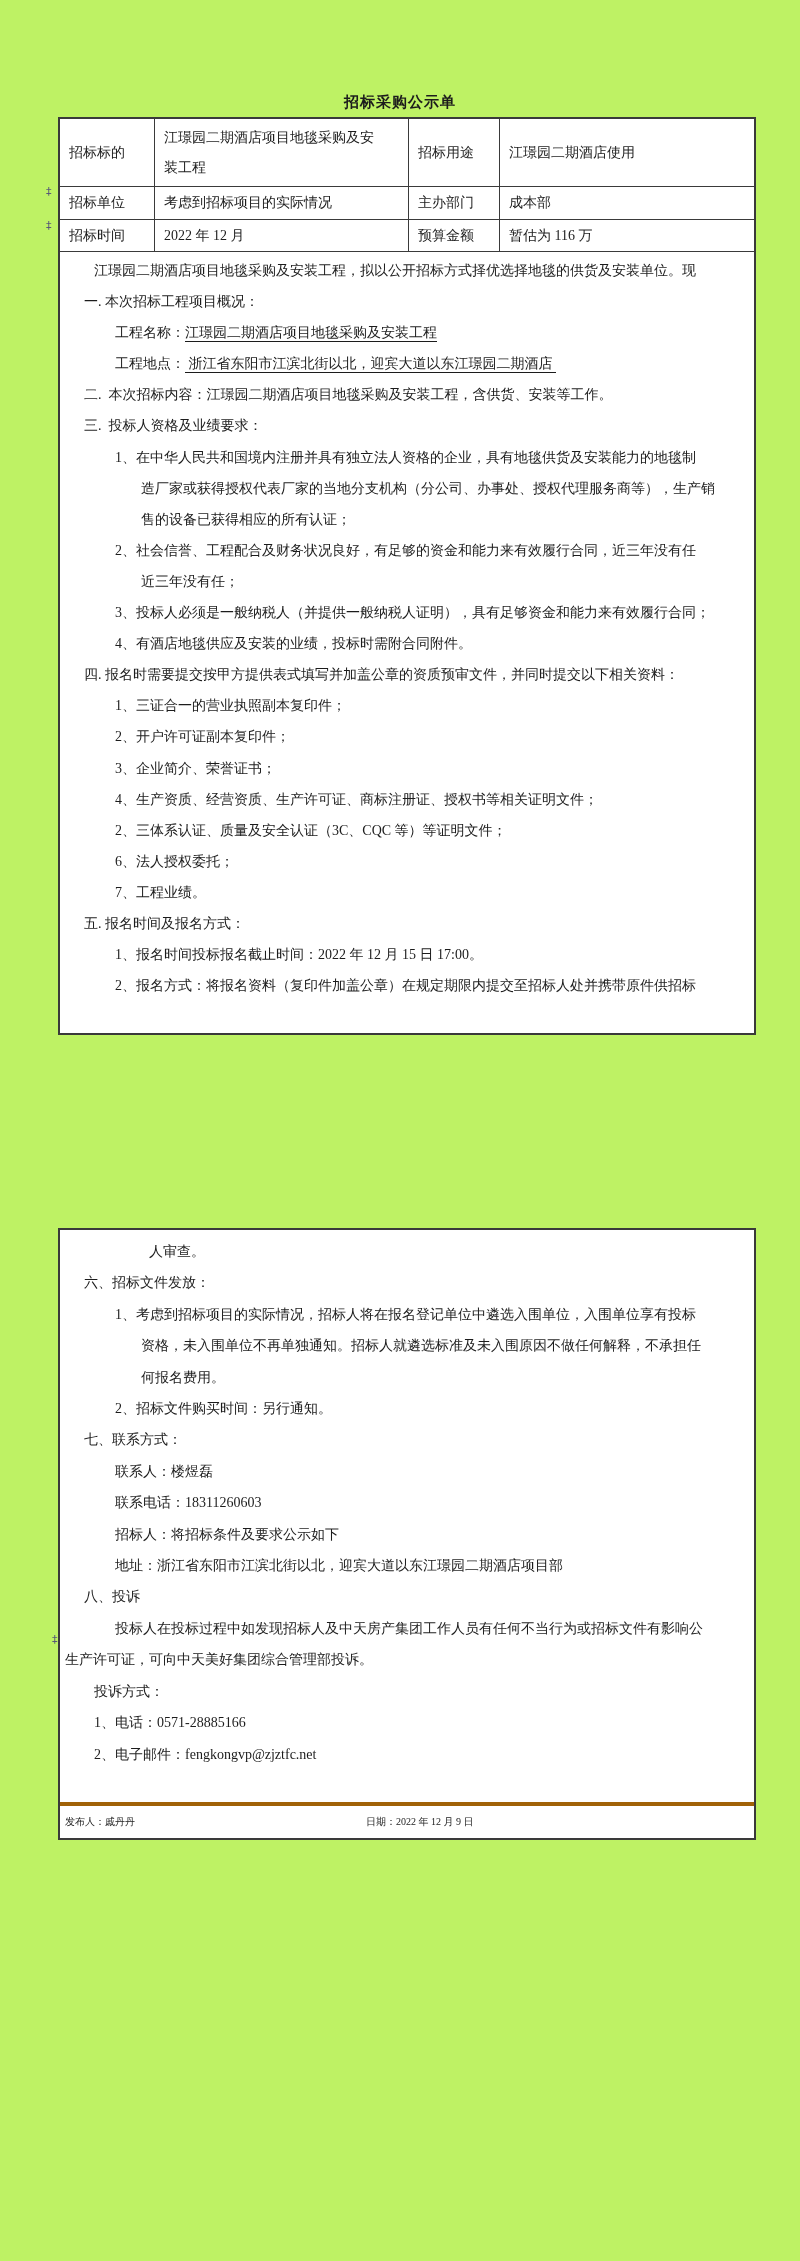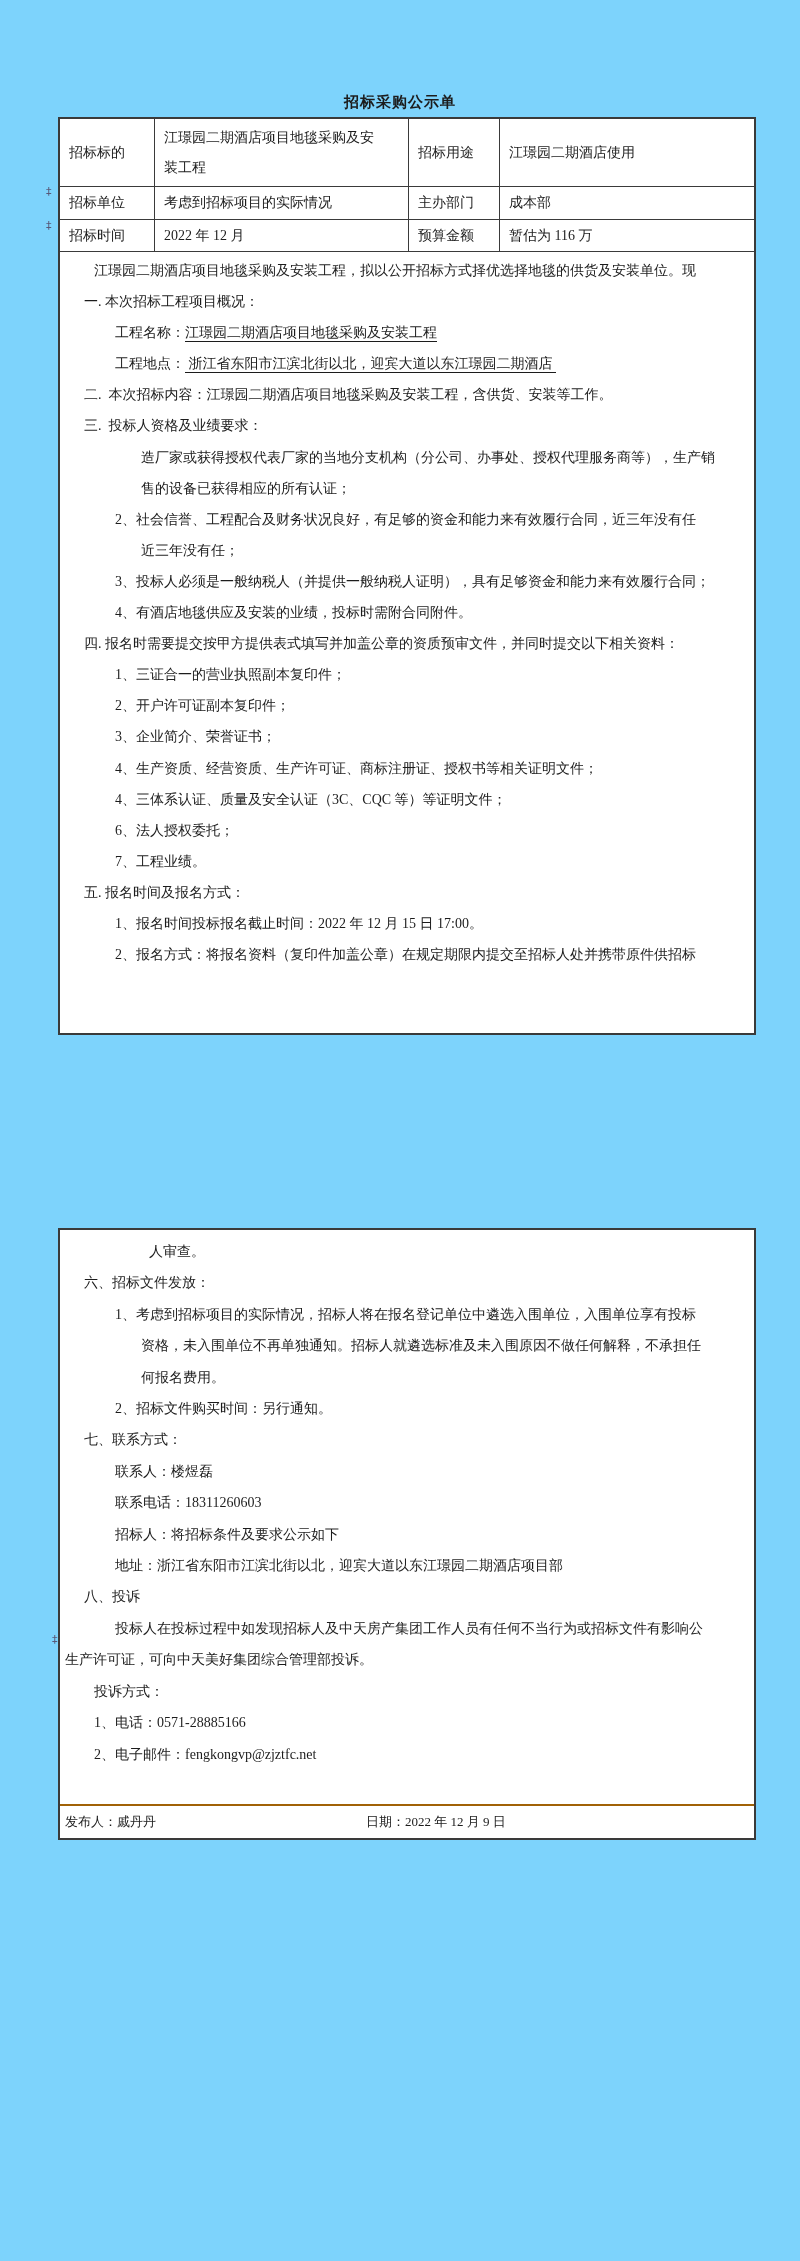--- a/index.html
+++ b/index.html
@@ -1,19 +1,19 @@
 <!DOCTYPE html>
 <html><head>
 <meta charset="utf-8">
 <style>
   html,body{margin:0;padding:0;background:#ffffff;}
   .page{
     position:relative;
     width:800px;height:2261px;
-    background:#7dd3fc;
+    background:#bef264;
     font-family:"Liberation Serif","DejaVu Serif",serif;
     color:#1c1c1c;
     overflow:hidden;
   }
   .doc-title{
     position:absolute;top:93px;left:0;width:800px;
     text-align:center;font-size:15px;font-weight:bold;
     letter-spacing:1px;
   }
   .box{
@@ -47,22 +47,22 @@
   .tl{white-space:pre;}
   .ind-0{padding-left:2px;}
   .ind-p{padding-left:31px;}
   .ind-1{padding-left:21px;}
   .ind-2{padding-left:52px;}
   .ind-w{padding-left:78px;}
   .ind-c{padding-left:86px;}
   .ul{text-decoration:underline;text-underline-offset:4px;}
   .footer-row{
     position:absolute;left:0;right:0;bottom:0;height:32px;
-    border-top:2px solid #a16207;
-    font-size:13px;
+    border-top:4px solid #a16207;
+    font-size:10px;
   }
   .footer-row span{position:absolute;top:0;line-height:31px;white-space:pre;}
   .pub{left:5px;}
   .pdate{left:306px;}
   .edit-mark{
     position:absolute;font-size:11px;color:#585878;
     font-family:"DejaVu Sans",sans-serif;line-height:11px;
   }
   .m1{left:46px;top:186px;}
   .m2{left:46px;top:220px;}
@@ -92,32 +92,33 @@
       <div class="cell cr">预算金额</div>
       <div class="cell">暂估为 116 万</div>
     </div>
     <div class="bodytext body1">
         <div class="tl ind-p">江璟园二期酒店项目地毯采购及安装工程，拟以公开招标方式择优选择地毯的供货及安装单位。现</div>
         <div class="tl ind-1">一. 本次招标工程项目概况：</div>
         <div class="tl ind-2"><span>工程名称：</span><span class="ul">江璟园二期酒店项目地毯采购及安装工程</span></div>
         <div class="tl ind-2"><span>工程地点：</span><span class="ul"> 浙江省东阳市江滨北街以北，迎宾大道以东江璟园二期酒店 </span></div>
         <div class="tl ind-1">二.  本次招标内容：江璟园二期酒店项目地毯采购及安装工程，含供货、安装等工作。</div>
         <div class="tl ind-1">三.  投标人资格及业绩要求：</div>
+        <div class="tl ind-2">1、在中华人民共和国境内注册并具有独立法人资格的企业，具有地毯供货及安装能力的地毯制</div>
         <div class="tl ind-w">造厂家或获得授权代表厂家的当地分支机构（分公司、办事处、授权代理服务商等），生产销</div>
         <div class="tl ind-w">售的设备已获得相应的所有认证；</div>
         <div class="tl ind-2">2、社会信誉、工程配合及财务状况良好，有足够的资金和能力来有效履行合同，近三年没有任</div>
         <div class="tl ind-w">近三年没有任；</div>
         <div class="tl ind-2">3、投标人必须是一般纳税人（并提供一般纳税人证明），具有足够资金和能力来有效履行合同；</div>
         <div class="tl ind-2">4、有酒店地毯供应及安装的业绩，投标时需附合同附件。</div>
         <div class="tl ind-1">四. 报名时需要提交按甲方提供表式填写并加盖公章的资质预审文件，并同时提交以下相关资料：</div>
         <div class="tl ind-2">1、三证合一的营业执照副本复印件；</div>
         <div class="tl ind-2">2、开户许可证副本复印件；</div>
         <div class="tl ind-2">3、企业简介、荣誉证书；</div>
         <div class="tl ind-2">4、生产资质、经营资质、生产许可证、商标注册证、授权书等相关证明文件；</div>
-        <div class="tl ind-2">4、三体系认证、质量及安全认证（3C、CQC 等）等证明文件；</div>
+        <div class="tl ind-2">2、三体系认证、质量及安全认证（3C、CQC 等）等证明文件；</div>
         <div class="tl ind-2">6、法人授权委托；</div>
         <div class="tl ind-2">7、工程业绩。</div>
         <div class="tl ind-1">五. 报名时间及报名方式：</div>
         <div class="tl ind-2">1、报名时间投标报名截止时间：2022 年 12 月 15 日 17:00。</div>
         <div class="tl ind-2">2、报名方式：将报名资料（复印件加盖公章）在规定期限内提交至招标人处并携带原件供招标</div>
       </div>
   </div>
 
   <div class="box box2">
     <div class="bodytext body2">

